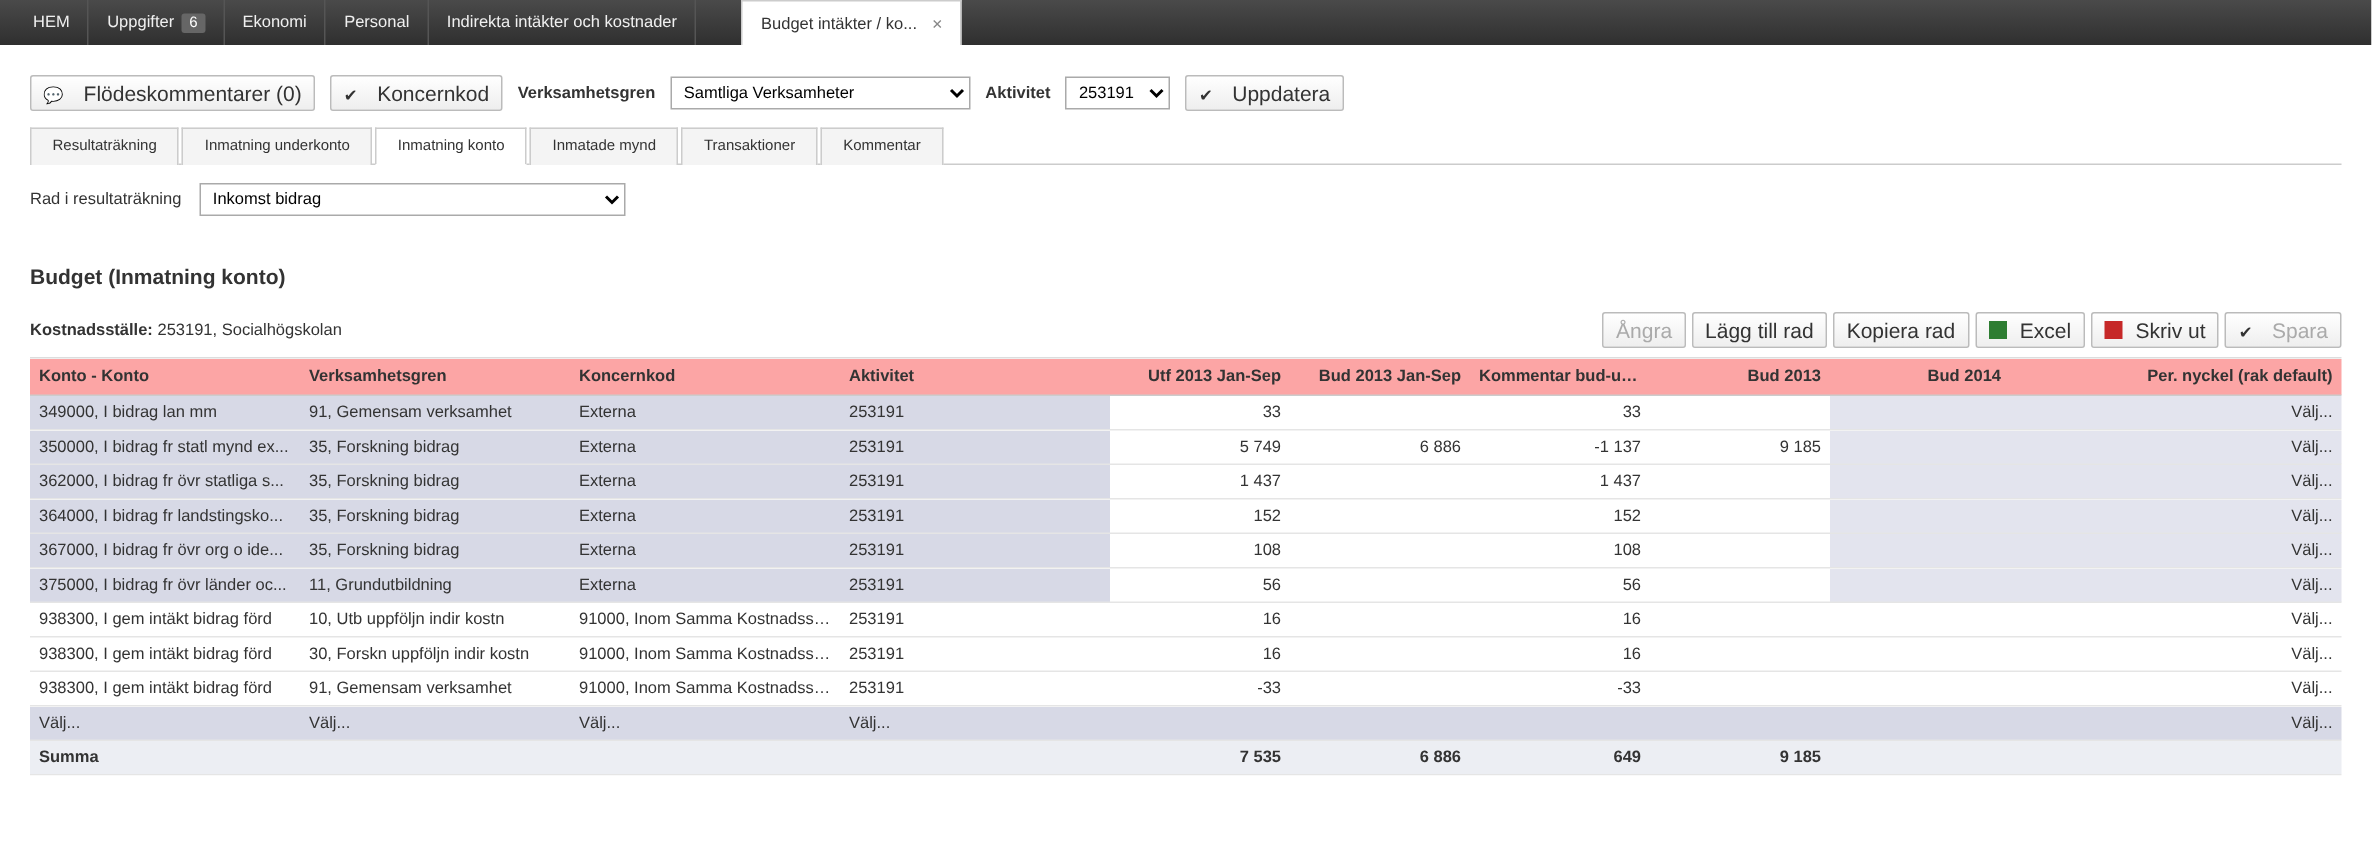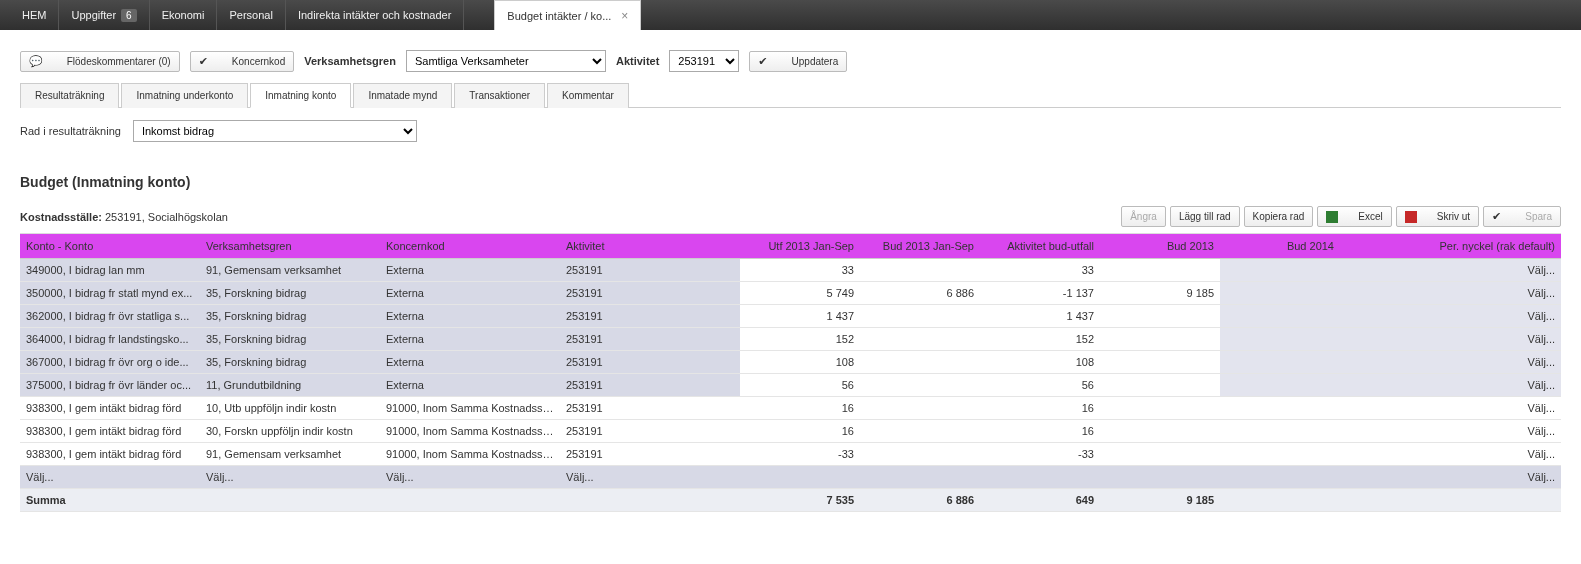--- a/index.html
+++ b/index.html
@@ -56,22 +56,22 @@
     flex-wrap: wrap;
   }
   .btn {
     border: 1px solid #bbb;
     background: linear-gradient(#fff, #eee);
     padding: 3px 8px;
     border-radius: 2px;
     cursor: pointer;
     display: inline-flex;
     align-items: center;
-    gap: 20px;
-    font-size: 10px;
+    gap: 9px;
+    font-size: 14px;
     color: #333;
   }
   .btn.disabled { color: #aaa; }
   .check-icon::before { content: "✔"; font-size: 11px; color: #333; margin-right: 4px;}
   .comment-icon::before { content: "💬"; font-size: 11px; margin-right: 4px; }
   .label-inline {
     font-weight: bold;
     font-size: 11px;
     color: #333;
   }
@@ -134,26 +134,26 @@
   .excel-icon { width: 12px; height: 12px; background: #2e7d32; display: inline-block; }
   .pdf-icon { width: 12px; height: 12px; background: #c62828; display: inline-block; }
   table.grid {
     border-collapse: collapse;
     width: calc(100% - 40px);
     margin: 0 20px;
     table-layout: fixed;
   }
   table.grid th {
     text-align: left;
-    font-weight: normal;
+    font-weight: bold;
     font-size: 11px;
     color: #333;
     padding: 6px 6px;
     border-bottom: 1px solid #ccc;
-    background: #d946ef;
+    background: #fca5a5;
     white-space: nowrap;
     overflow: hidden;
     text-overflow: ellipsis;
   }
   table.grid th.num, table.grid td.num { text-align: right; }
   table.grid td {
     font-size: 11px;
     padding: 5px 6px;
     border-bottom: 1px solid #e5e5e5;
     white-space: nowrap;
@@ -266,21 +266,21 @@
       <col>
   </colgroup>
   <thead>
     <tr>
       <th>Konto - Konto</th>
       <th>Verksamhetsgren</th>
       <th>Koncernkod</th>
       <th>Aktivitet</th>
       <th class="num">Utf 2013 Jan-Sep</th>
       <th class="num">Bud 2013 Jan-Sep</th>
-      <th class="num">Aktivitet bud-utfall</th>
+      <th class="num">Kommentar bud-utfall</th>
       <th class="num">Bud 2013</th>
       <th class="num">Bud 2014</th>
       <th class="num">Per. nyckel (rak default)</th>
     </tr>
   </thead>
   <tbody id="grid-body">
       <tr class="ro">
         <td class="dim">349000, I bidrag lan mm</td>
         <td class="dim">91, Gemensam verksamhet</td>
         <td class="dim">Externa</td>

